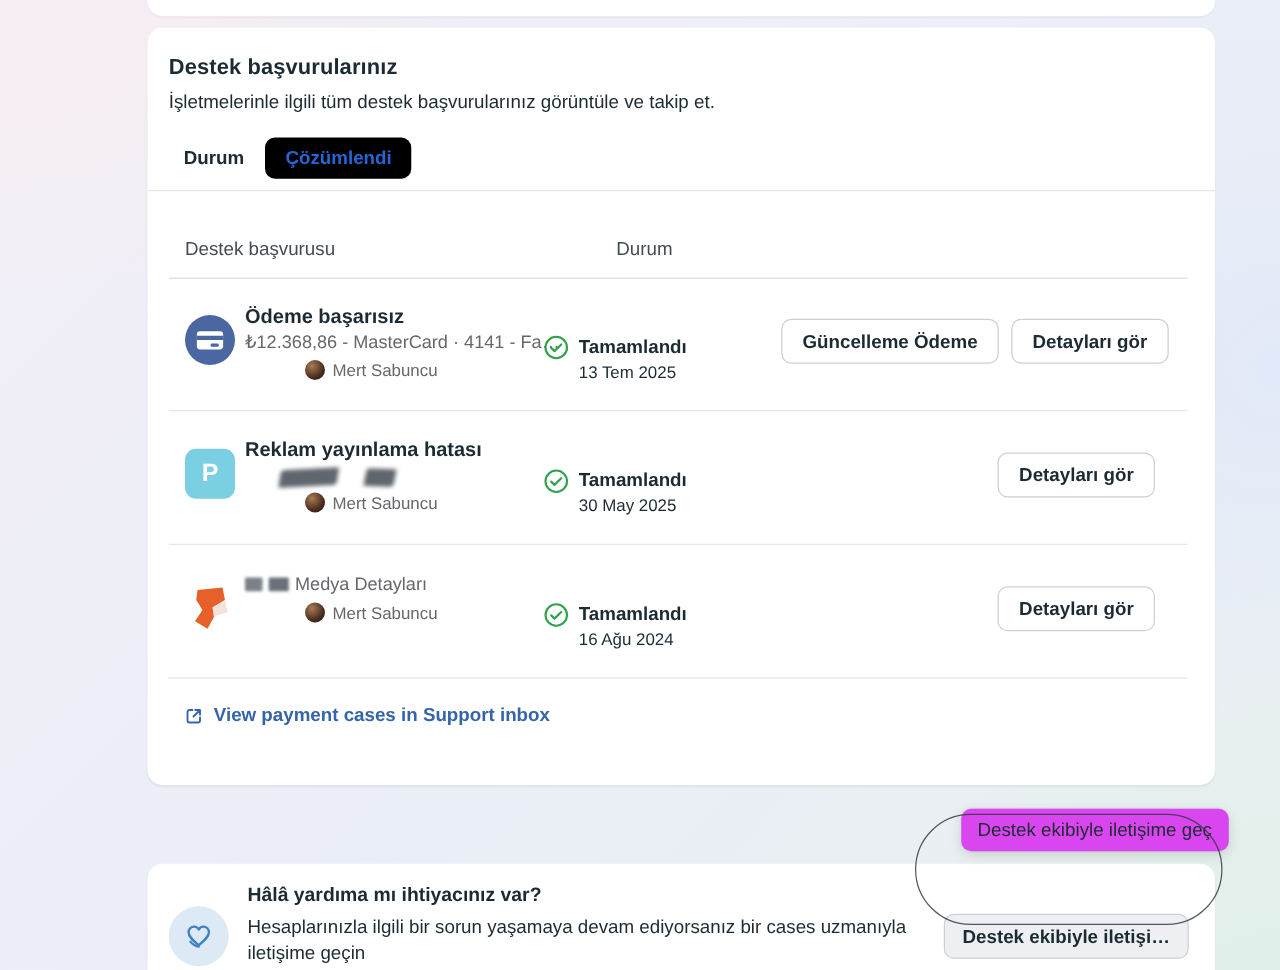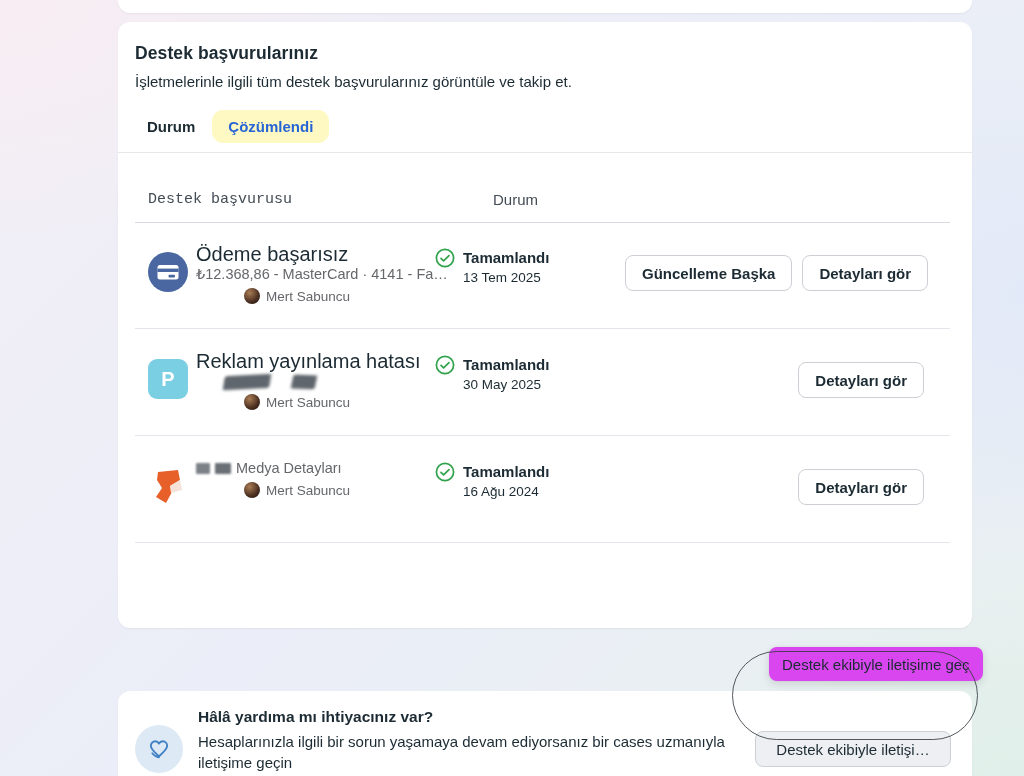--- a/index.html
+++ b/index.html
@@ -15,61 +15,61 @@
   .card{position:absolute;background:#fff;box-shadow:0 1px 2px rgba(0,0,0,.05);}
   #prev-card{left:118px;top:0;width:854px;height:13px;border-radius:0 0 12px 12px;}
   #main-card{left:118px;top:22px;width:854px;height:606px;border-radius:12px;}
   #help-card{left:118px;top:667px;width:854px;height:112px;border-radius:12px;margin-top:24px;}
 
   
   .panel-title{position:absolute;left:17px;top:21px;font-size:17.5px;font-weight:700;letter-spacing:.1px;}
   .panel-sub{position:absolute;left:17px;top:51px;font-size:15px;color:#1c2b33;}
   .tabs{position:absolute;left:29px;top:86px;height:37px;display:flex;gap:17px;align-items:center;}
   .tab{font-size:15px;font-weight:600;color:#1c2b33;padding:8px 0;border-radius:8px;cursor:pointer;}
-  .tab.active{background:#fef9c3;color:#2765d6;padding:8px 16px;border-radius:11px;}
+  .tab.active{background:#000000;color:#2765d6;padding:8px 16px;}
   .divider-full{position:absolute;left:0;right:0;top:130px;height:1px;background:#e5e7eb;}
   .th{position:absolute;top:169px;font-size:15px;color:#434c54;}
-  .th1{left:30px;font-family:Liberation Mono, monospace;} .th2{left:375px;}
+  .th1{left:30px;} .th2{left:375px;}
   .divider-head{position:absolute;left:17px;right:22px;top:200px;height:1px;background:#d8dbe0;}
 
   .rows{position:absolute;left:0;right:0;top:200px;}
   .row{position:relative;display:flex;align-items:flex-start;padding:22px 48px 0 30px;height:107px;box-sizing:border-box;}
   .row-divider{position:absolute;left:17px;right:22px;bottom:0;height:1px;background:#e4e6eb;}
   .icon-wrap{width:40px;height:40px;margin:8px 8px 0 0;flex:none;}
   .p-icon{width:40px;height:40px;border-radius:9px;background:#7bcfe3;color:#fff;font-weight:700;font-size:20px;display:flex;align-items:center;justify-content:center;}
   .row-main{width:232px;flex:none;}
-  .row-title{font-size:20px;font-weight:400;line-height:20px;}
+  .row-title{font-size:16px;font-weight:700;line-height:20px;}
   .row-sub{font-size:14.5px;color:#65676b;line-height:19px;margin-top:1px;white-space:nowrap;}
   .person{display:flex;align-items:center;gap:6px;margin-top:4px;font-size:13.5px;color:#65676b;padding-left:48px;}
   .avatar{width:16px;height:16px;border-radius:50%;flex:none;
     background:radial-gradient(circle at 35% 30%, #a97c54, #4a2e20 60%, #1d1410);}
   .blob-line{display:flex;gap:22px;margin-top:3px;height:16px;align-items:center;padding-left:28px;}
   .blob{height:14px;background:#60666d;filter:blur(1.6px);border-radius:2px;}
   .blob-a{width:46px;transform:skewX(-12deg) rotate(-3deg);}
   .blob-b{width:24px;transform:skewX(-10deg) rotate(2deg);}
   .mini-redact{display:inline-block;width:14px;height:11px;background:#7b8187;filter:blur(1.3px);margin-right:5px;border-radius:1px;vertical-align:-1px;}
   .mini-redact.b{width:16px;background:#6a7076;}
-  .row-status{display:flex;gap:8px;margin-left:7px;margin-top:4px;flex:none;width:190px;}
+  .row-status{display:flex;gap:8px;margin-left:7px;margin-top:24px;flex:none;width:190px;}
   .status-name{font-size:15px;font-weight:700;line-height:19px;}
   .status-date{font-size:13.5px;margin-top:3px;color:#1c2b33;}
   .row-actions{margin-left:auto;margin-top:11px;display:flex;gap:10px;}
   .btn{height:36px;padding:0 16px;background:#fff;border:1px solid #ccd0d5;border-radius:8px;
     font-size:15px;font-weight:600;color:#1c2b33;display:flex;align-items:center;cursor:pointer;
     font-family:"Liberation Sans","DejaVu Sans",sans-serif;white-space:nowrap;}
   .support-link{position:absolute;left:29px;top:542px;display:flex;gap:8px;align-items:center;
     color:#3564ab;font-size:15px;font-weight:600;cursor:pointer;}
 
   
   .help-icon{position:absolute;left:17px;top:34px;width:48px;height:48px;border-radius:50%;
     background:#ddeaf6;display:flex;align-items:center;justify-content:center;}
   .help-text{position:absolute;left:80px;top:17px;width:572px;}
   .help-title{font-size:15.5px;font-weight:700;margin-bottom:5px;}
   .help-body{font-size:15px;line-height:21px;color:#1c2b33;}
   .help-btn{position:absolute;left:637px;top:40px;width:196px;height:36px;background:#edeff2;
-    border:1px solid #ccd0d5;border-radius:8px;font-size:15px;font-weight:400;color:#1c2b33;
+    border:1px solid #ccd0d5;border-radius:8px;font-size:15px;font-weight:700;color:#1c2b33;
     display:flex;align-items:center;justify-content:center;cursor:pointer;
     font-family:"Liberation Sans","DejaVu Sans",sans-serif;}
 
   
   .tooltip{position:absolute;left:769px;top:647px;height:34px;padding:0 13px;background:#d946ef;
     border-radius:8px;box-shadow:0 3px 10px rgba(0,0,0,.13),0 0 2px rgba(0,0,0,.07);
     display:flex;align-items:center;font-size:15px;color:#1c2b33;z-index:5;white-space:nowrap;}
   .click-annotation{position:absolute;left:732px;top:651px;width:246px;height:89px;
     border:1.5px solid rgba(48,54,60,.82);border-radius:46px;z-index:9;pointer-events:none;
     box-sizing:border-box;}
@@ -116,21 +116,21 @@
         <svg width="20" height="20" viewBox="0 0 20 20">
           <circle cx="10" cy="10" r="8.6" fill="none" stroke="#31a24c" stroke-width="1.7"></circle>
           <path d="M6 10.3 L8.6 12.9 L14 7.6" fill="none" stroke="#31a24c" stroke-width="1.7" stroke-linecap="round" stroke-linejoin="round"></path>
         </svg>
         <div>
           <div class="status-name">Tamamlandı</div>
           <div class="status-date">13 Tem 2025</div>
         </div>
       </div>
       <div class="row-actions">
-        <button class="btn">Güncelleme Başka</button>
+        <button class="btn">Güncelleme Ödeme</button>
         <button class="btn">Detayları gör</button>
       </div>
       <div class="row-divider"></div>
     </div>
 
     <div class="row">
       <div class="icon-wrap">
         <div class="p-icon">P</div>
       </div>
       <div class="row-main">
@@ -186,20 +186,27 @@
           <div class="status-date">16 Ağu 2024</div>
         </div>
       </div>
       <div class="row-actions">
         <button class="btn">Detayları gör</button>
       </div>
       <div class="row-divider"></div>
     </div>
   </div>
 
+  <div class="support-link">
+    <svg width="16" height="16" viewBox="0 0 16 16">
+      <path d="M7 3 H4.6 C3.7 3 3 3.7 3 4.6 V11.4 C3 12.3 3.7 13 4.6 13 H11.4 C12.3 13 13 12.3 13 11.4 V9" fill="none" stroke="#3564ab" stroke-width="1.5" stroke-linecap="round"></path>
+      <path d="M9.2 3 H13 V6.8 M13 3 L7.8 8.2" fill="none" stroke="#3564ab" stroke-width="1.5" stroke-linecap="round" stroke-linejoin="round"></path>
+    </svg>
+    <span>View payment cases in Support inbox</span>
+  </div>
 </div>
 
 <div id="help-card" class="card">
   <div class="help-icon">
     <svg width="28" height="28" viewBox="0 0 24 24">
       <path d="M12 18.2 C8.2 15 5 12.4 5 9.3 C5 7.1 6.7 5.4 8.8 5.4 C10.2 5.4 11.4 6.2 12 7.4 C12.6 6.2 13.8 5.4 15.2 5.4 C17.3 5.4 19 7.1 19 9.3 C19 12.4 15.8 15 12 18.2 Z" fill="none" stroke="#4180c4" stroke-width="1.6" stroke-linejoin="round"></path>
       <path d="M6.2 15.6 C7.8 17.6 10 18.9 12 19.2" fill="none" stroke="#4180c4" stroke-width="1.4" stroke-linecap="round"></path>
     </svg>
   </div>
   <div class="help-text">

